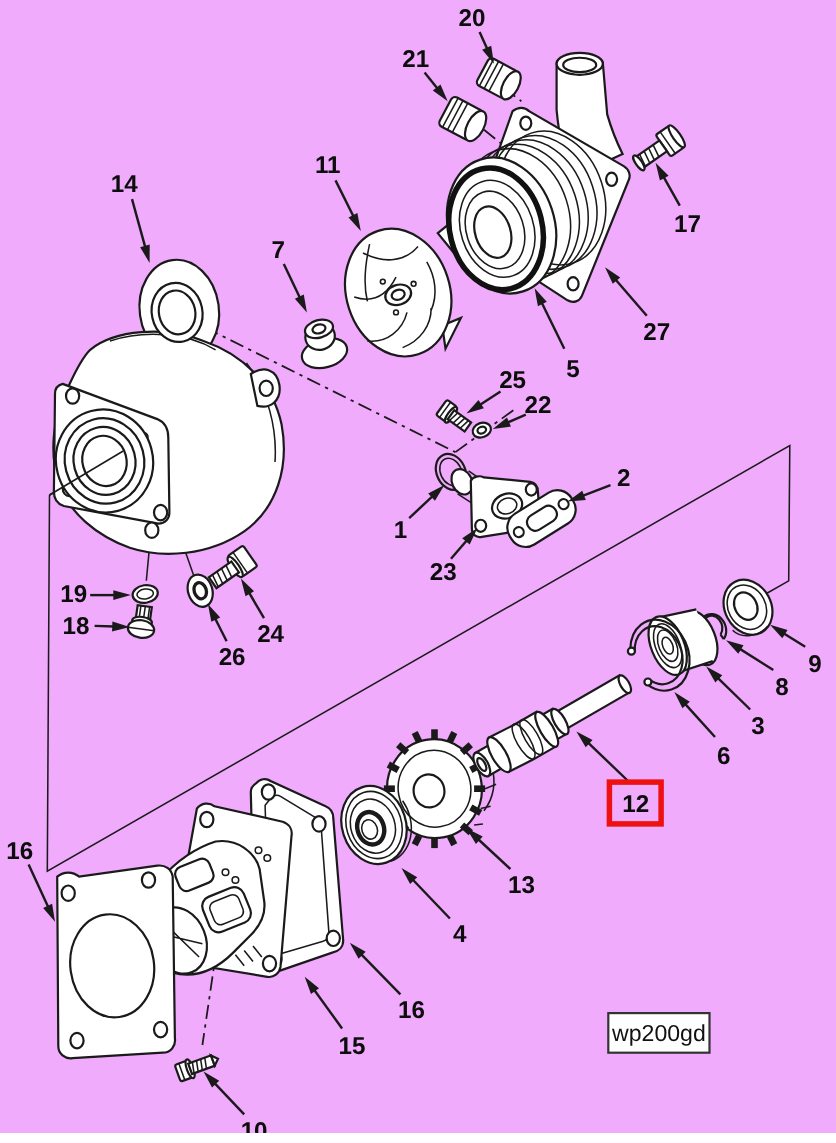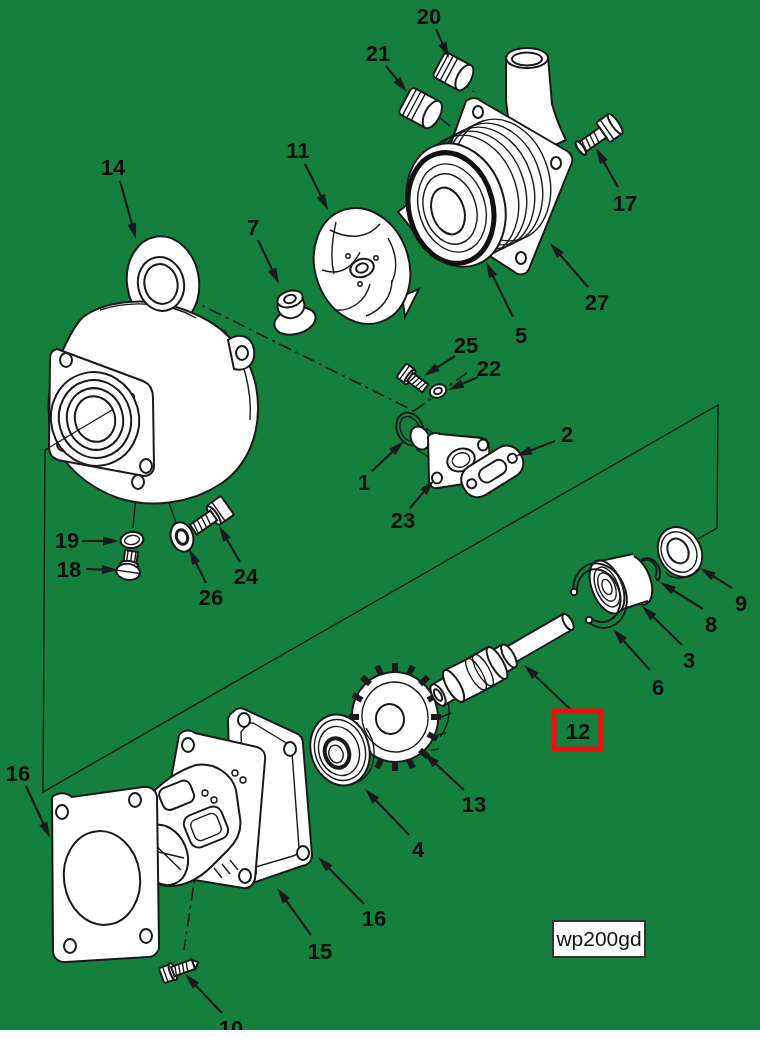--- a/index.html
+++ b/index.html
@@ -1,16 +1,16 @@
 <!DOCTYPE html>
 <html><head>
 <meta charset="utf-8">
 <style>
   html,body{margin:0;padding:0;background:#fff;}
-  #stage{position:relative;width:760px;height:1030px;background:#15803d;overflow:hidden;}
+  #stage{position:relative;width:760px;height:1030px;background:#f0abfc;overflow:hidden;}
   svg{position:absolute;left:0;top:0;}
   .ln{stroke:#1a1a1a;stroke-width:2;fill:none;}
   .wh{stroke:#1a1a1a;stroke-width:2;fill:#ffffff;}
   .thin{stroke:#1a1a1a;stroke-width:1.4;fill:none;}
   .cl{stroke:#1a1a1a;stroke-width:1.6;fill:none;stroke-dasharray:13 5 3 5;}
   .callout-text{font-family:"Liberation Sans","DejaVu Sans",sans-serif;font-weight:bold;font-size:22px;fill:#0d0d0d;}
   .code-text{font-family:"Liberation Sans","DejaVu Sans",sans-serif;font-weight:normal;font-size:21px;fill:#111;}
 </style>
 </head>
 <body>

